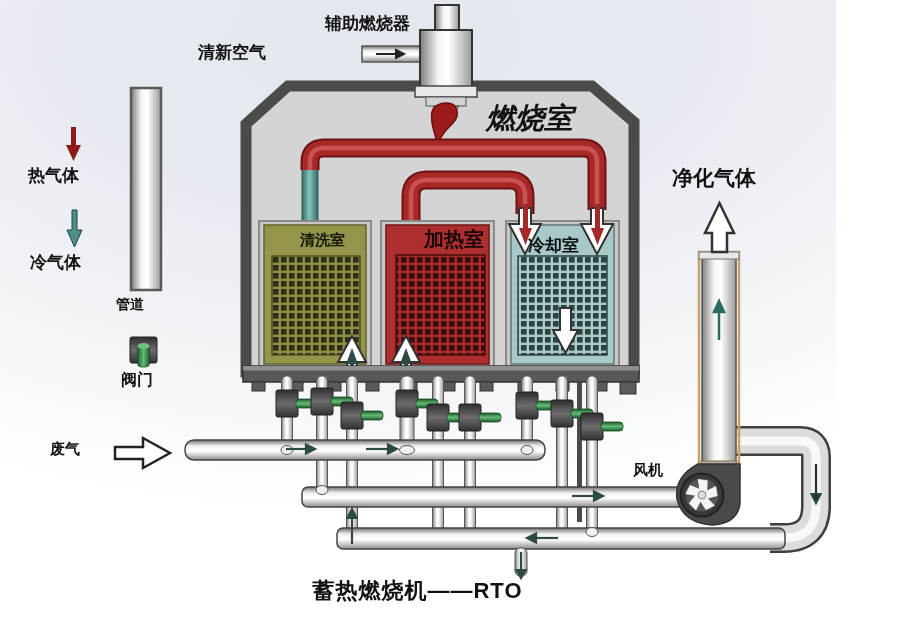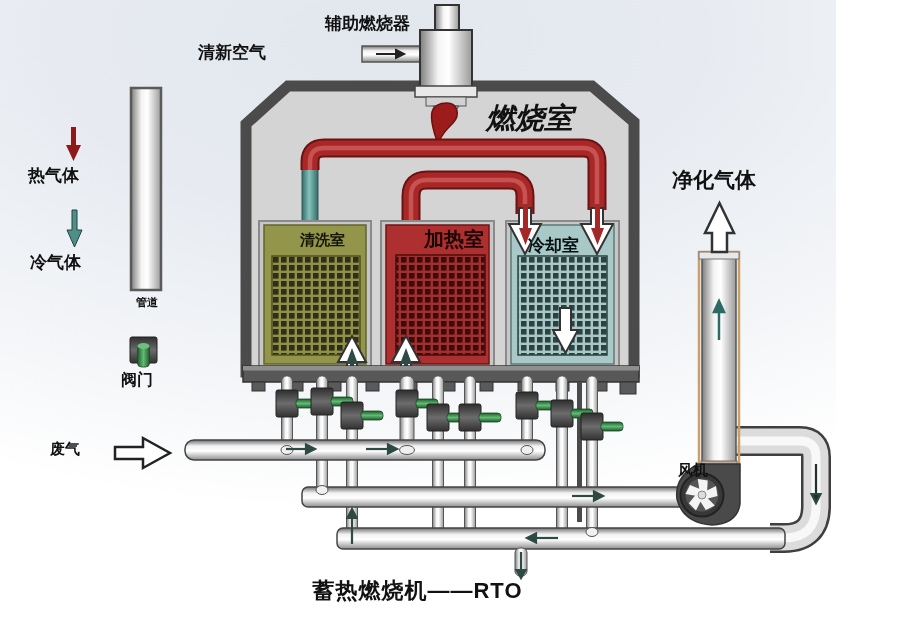--- a/index.html
+++ b/index.html
@@ -278,23 +278,23 @@
       <ellipse cx="143.5" cy="346" rx="6" ry="3" fill="#6fc080"></ellipse>
     </g>
   </g>
 </svg>
 
 <div class="lbl" style="left:325px;top:15px;font-size:17px;">辅助燃烧器</div>
 <div class="lbl" style="left:198px;top:44px;font-size:17px;">清新空气</div>
 <div class="lbl lbl-combustion" style="left:486px;top:104px;font-size:29px;">燃烧室</div>
 <div class="lbl" style="left:28px;top:167px;font-size:17px;">热气体</div>
 <div class="lbl" style="left:30px;top:254px;font-size:17px;">冷气体</div>
-<div class="lbl" style="left:136px;top:297px;font-size:11px;">管道</div>
+<div class="lbl" style="left:116px;top:297px;font-size:14px;">管道</div>
 <div class="lbl" style="left:121px;top:372px;font-size:16px;">阀门</div>
 <div class="lbl" style="left:264px;top:232px;font-size:15px;color:#15150a;padding-left:36px;">清洗室</div>
 <div class="lbl" style="left:424px;top:229px;font-size:20px;color:#1a0505;">加热室</div>
 <div class="lbl" style="left:528px;top:237px;font-size:17px;color:#051010;">冷却室</div>
-<div class="lbl" style="left:672px;top:169px;font-size:21px;">净化气体</div>
-<div class="lbl" style="left:678px;top:462px;font-size:15px;">风机</div>
+<div class="lbl" style="left:672px;top:169px;font-size:21px;font-family:Liberation Mono, monospace;">净化气体</div>
+<div class="lbl" style="left:633px;top:462px;font-size:15px;">风机</div>
 <div class="lbl" style="left:50px;top:441px;font-size:15px;">废气</div>
 <div class="lbl lbl-caption" style="top:580px;font-size:22px;">蓄热燃烧机——RTO</div>
 
 </div>
 
 </body></html>

